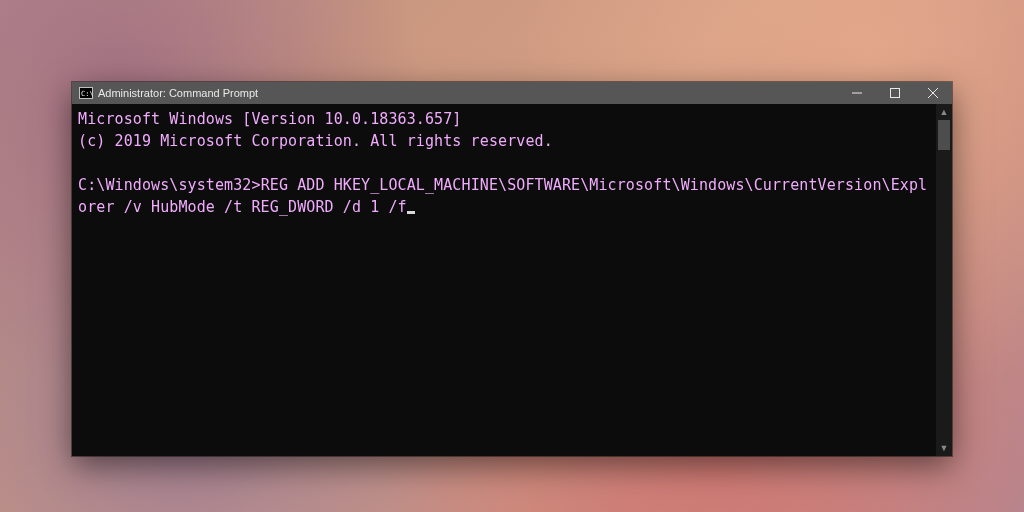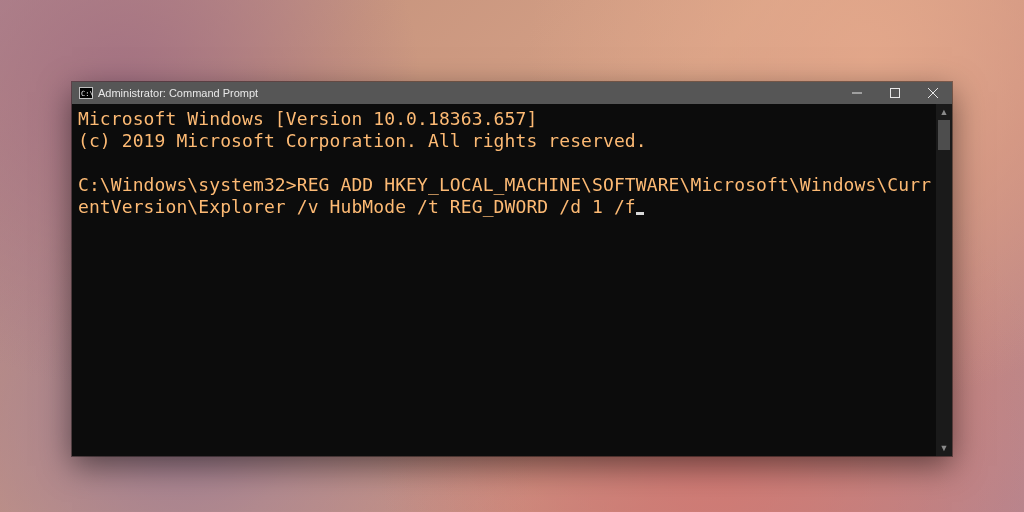--- a/index.html
+++ b/index.html
@@ -70,23 +70,23 @@
     background: #0c0c0c;
     overflow: hidden;
   }
   .terminal {
     position: absolute;
     left: 6px;
     top: 4px;
     right: 18px;
     bottom: 4px;
     font-family: Consolas, "Lucida Console", monospace;
-    font-size: 18px;
+    font-size: 15px;
     line-height: 22px;
-    color: #fdba74;
+    color: #f0abfc;
     white-space: pre-wrap;
     word-break: break-all;
     letter-spacing: 0.1px;
   }
   .terminal .line { display:block; }
   .cursor {
     display: inline-block;
     width: 8px;
     height: 3px;
     background: #d8d8d8;

